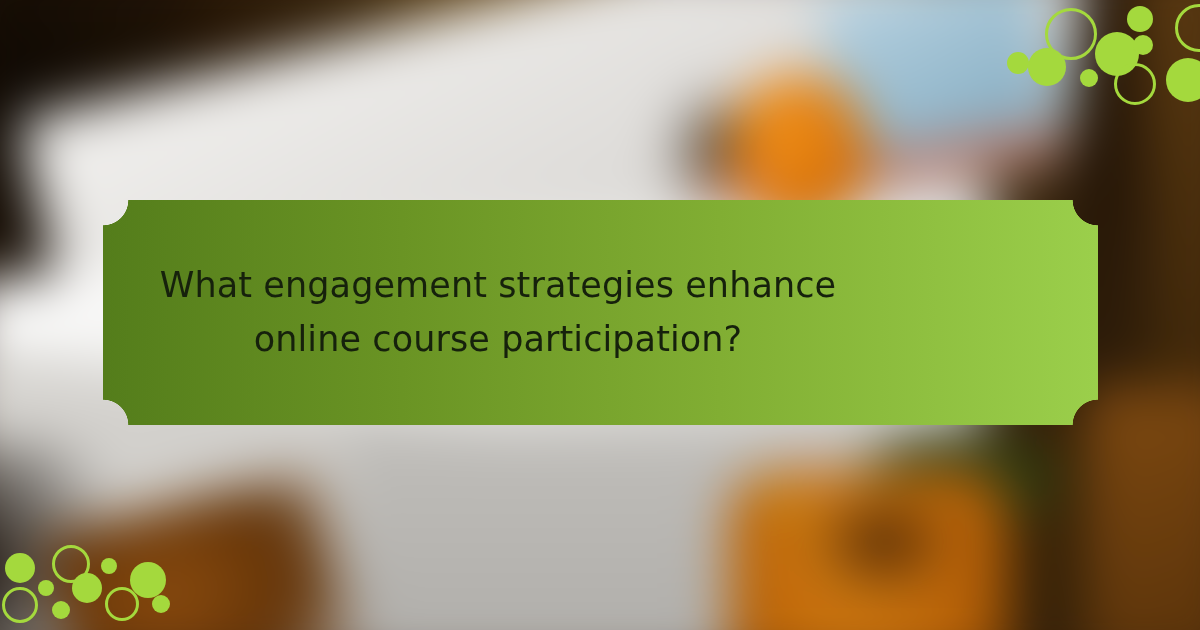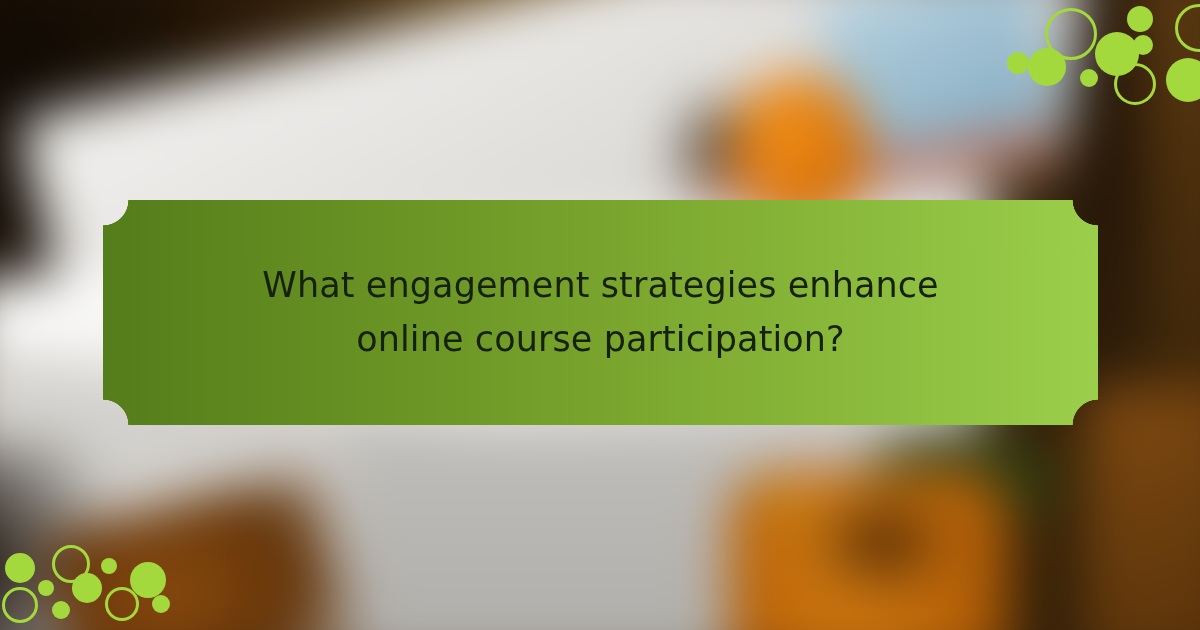--- a/index.html
+++ b/index.html
@@ -140,21 +140,21 @@
   .dot{ position:absolute; border-radius:50%; }
   .dot.fill{ background:var(--dc,#A4D93D); }
   .dot.ring{ background:transparent; border:3px solid var(--dc,#A4D93D); }
 
   
   #quote-card{
     position:absolute;
     left:103px; top:200px;
     width:995px; height:225px;
     background:linear-gradient(90deg,#547D1B 0%,#6A9424 30%,#81AE33 62%,#9BCF4B 100%);
-    display:flex; align-items:center; justify-content:center;
+    display:flex; align-items:center; justify-content:flex-start;
     
     -webkit-mask:
       radial-gradient(circle 25px at 0 0,      transparent 0 25px, #000 25.6px) top left/51px 51px no-repeat,
       radial-gradient(circle 25px at 100% 0,   transparent 0 25px, #000 25.6px) top right/51px 51px no-repeat,
       radial-gradient(circle 25px at 0 100%,   transparent 0 25px, #000 25.6px) bottom left/51px 51px no-repeat,
       radial-gradient(circle 25px at 100% 100%,transparent 0 25px, #000 25.6px) bottom right/51px 51px no-repeat,
       linear-gradient(#000,#000) 50% 0/calc(100% - 102px) 100% no-repeat,
       linear-gradient(#000,#000) 0 50%/100% calc(100% - 102px) no-repeat;
     mask:
       radial-gradient(circle 25px at 0 0,      transparent 0 25px, #000 25.6px) top left/51px 51px no-repeat,

